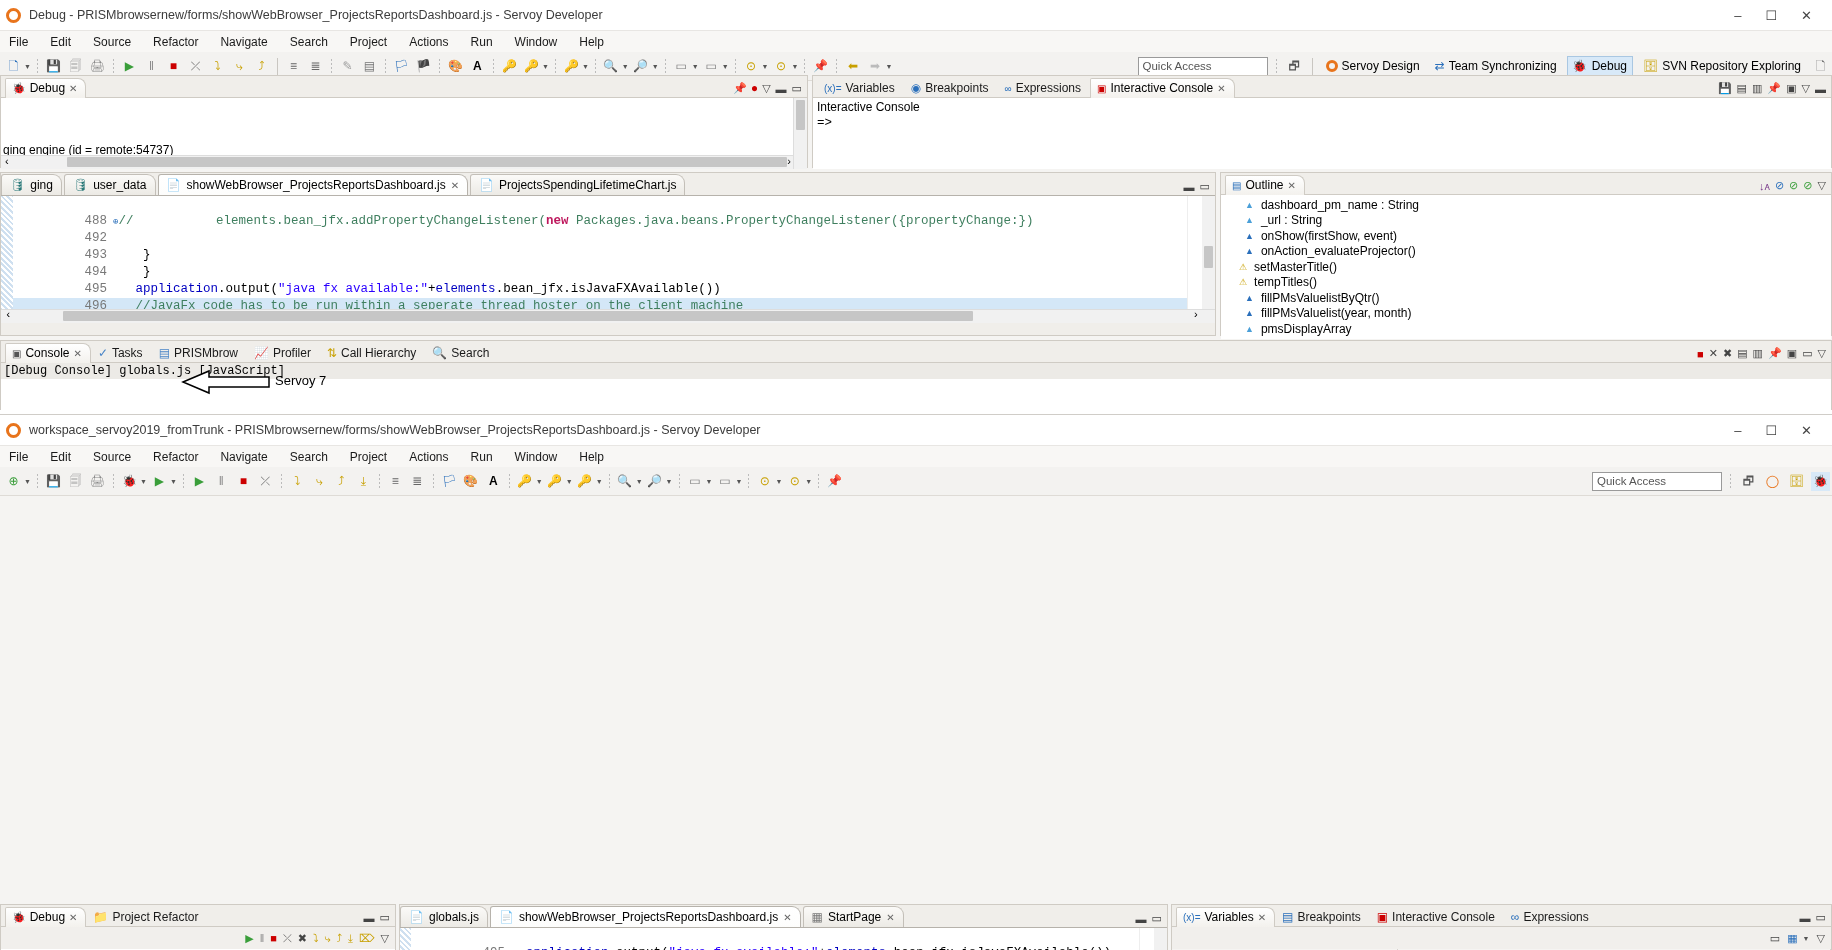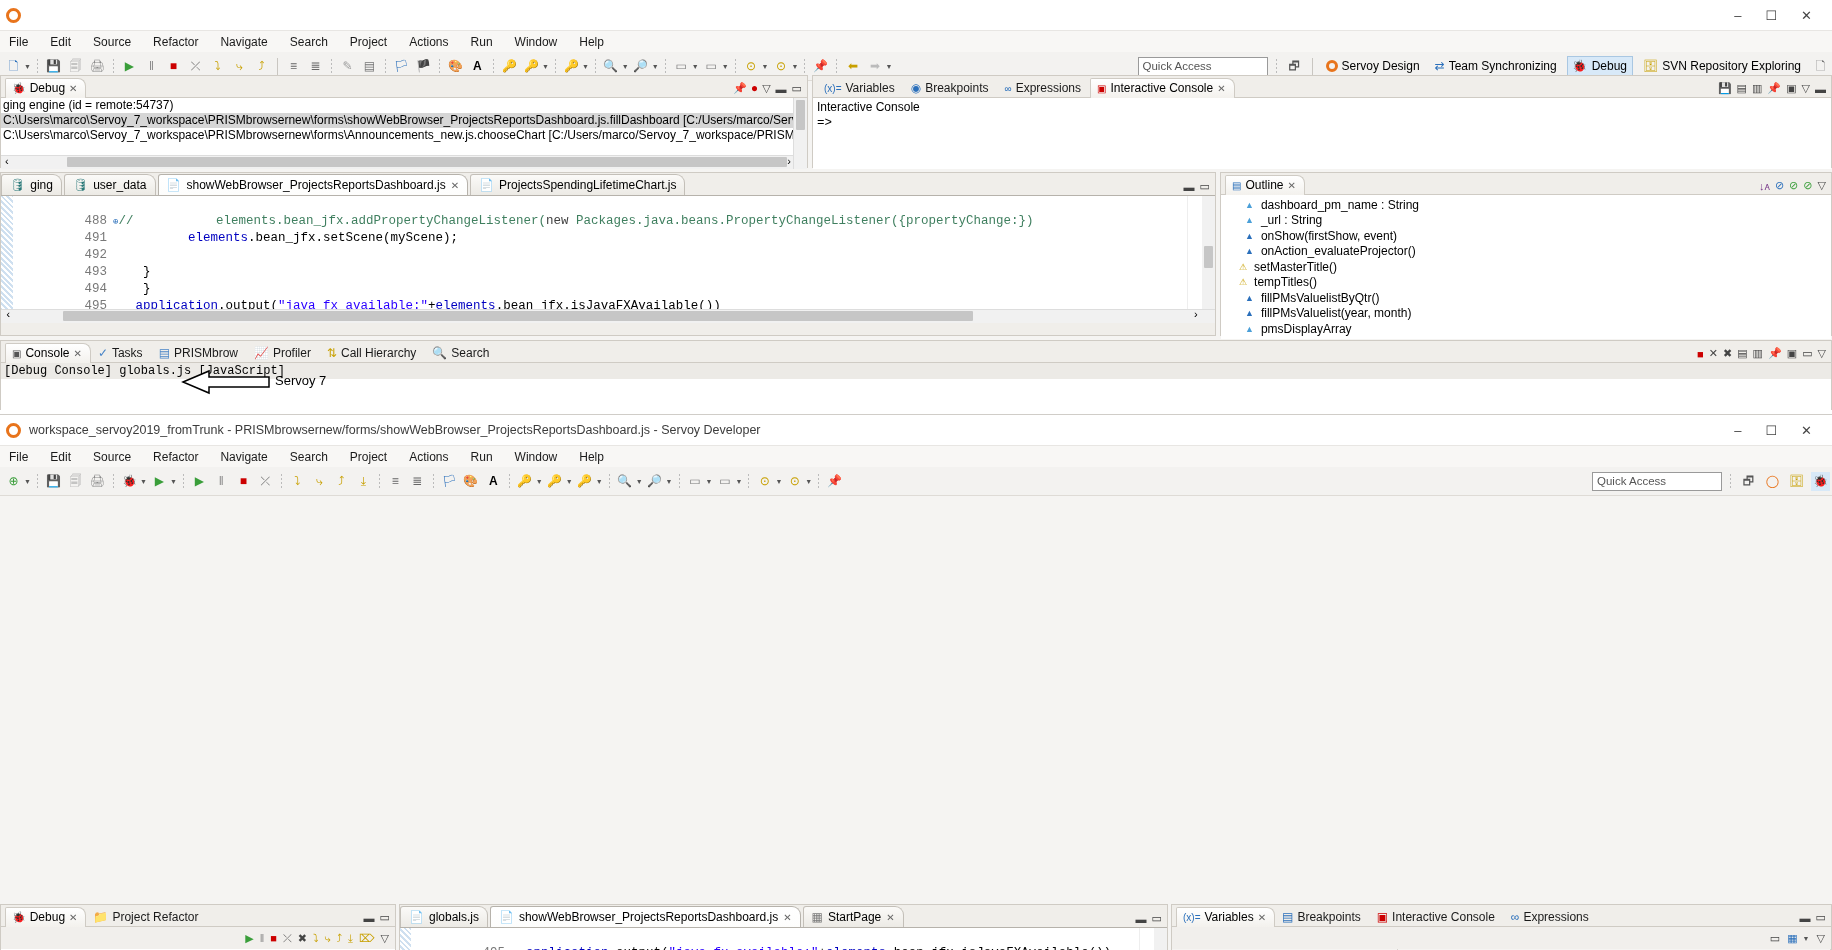--- a/index.html
+++ b/index.html
@@ -26,21 +26,21 @@
   .viewbar{height:21px;display:flex;align-items:flex-end;background:#f0eeea;border-bottom:1px solid #cfcbc4;padding-left:4px;}
   .viewtools{margin-left:auto;display:flex;align-items:center;gap:5px;padding:0 5px 2px 0;font-size:11px;color:#444;}
   .panel{border:1px solid #cfcbc4;background:#fff;position:absolute;box-sizing:border-box;}
   .mono{font-family:"Liberation Mono",monospace;font-size:12.5px;}
   .editortabs{height:22px;display:flex;align-items:flex-end;background:#f0eeea;border-bottom:1px solid #b6b2ab;}
   .etab{display:inline-flex;align-items:center;gap:5px;font-size:12px;padding:3px 8px;border:1px solid #c3bfb8;border-bottom:none;background:linear-gradient(#fbfaf8,#eceae5);margin-right:2px;border-radius:3px 9px 0 0;}
   .etab.sel{background:linear-gradient(#ffffff,#fdfdfc);border-color:#b6b2ab;}
   .codearea{position:relative;overflow:hidden;background:#fff;}
   .cl{height:17px;line-height:17px;white-space:pre;}
   .ln{display:inline-block;width:34px;text-align:right;color:#787878;padding-right:6px;}
-  .kw{color:#404040;font-weight:normal;}
+  .kw{color:#be185d;font-weight:bold;}
   .str{color:#2a00ff;}
   .cmt{color:#3f7f5f;}
   .fld{color:#0000c0;}
   .hl{background:#d4e7f7;}
   .scrollv{position:absolute;right:0;top:0;width:13px;background:#f1f1f1;border-left:1px solid #ddd;}
   .scrollh{position:absolute;left:0;bottom:0;height:13px;background:#f1f1f1;border-top:1px solid #ddd;}
   .thumb{position:absolute;background:#c6c6c6;border-radius:1px;}
   .arrowbox{position:absolute;}
   .console-hdr{font-family:"Liberation Mono",monospace;font-size:12px;background:#eceae6;padding:1px 3px;}
   .outline-row{display:flex;align-items:center;gap:7px;height:15.5px;font-size:12px;padding-left:24px;}
@@ -49,20 +49,21 @@
   .dbg-line{white-space:nowrap;font-size:12px;height:15px;line-height:15px;}
   .sel-row{background:#d6d6d6;}
 </style>
 </head>
 <body>
 
 <div class="win" style="top:0;height:410px;width:1832px;">
 
   <div class="titlebar">
     <span style="display:inline-block;width:15px;height:15px;border-radius:50%;border:3.5px solid #e8741c;box-sizing:border-box;"></span>
+    <span class="ttl">Debug - PRISMbrowsernew/forms/showWebBrowser_ProjectsReportsDashboard.js - Servoy Developer</span>
     <span class="winbtns">
       <span>–</span>
       <span>☐</span>
       <span>✕</span>
     </span>
   </div>
 
   <div class="menubar">
     <span>File</span>
     <span>Edit</span>
@@ -169,21 +170,21 @@
       </span>
       <span class="viewtools">
         <span>📌</span>
         <span style="color:#cc0000;">⏺</span>
         <span>▽</span>
         <span>▬</span>
         <span>▭</span>
       </span>
     </div>
     <div style="position:relative;height:71px;overflow:hidden;background:#fff;">
-      <div class="dbg-line" style="padding-left:2px;">ging engine (id = remote:54737)</div>
+      <div class="dbg-line" style="padding-left:2px;margin-top:45px;">ging engine (id = remote:54737)</div>
       <div class="dbg-line sel-row" style="padding-left:2px;">C:\Users\marco\Servoy_7_workspace\PRISMbrowsernew\forms\showWebBrowser_ProjectsReportsDashboard.js.fillDashboard [C:/Users/marco/Servoy_7_workspace/PRISMbrow</div>
       <div class="dbg-line" style="padding-left:2px;">C:\Users\marco\Servoy_7_workspace\PRISMbrowsernew\forms\Announcements_new.js.chooseChart [C:/Users/marco/Servoy_7_workspace/PRISMbrowsernew/forms/Announ</div>
       <div class="scrollh" style="width:100%;">
         <span style="position:absolute;left:4px;top:-1px;font-size:11px;">‹</span>
         <span style="position:absolute;right:16px;top:-1px;font-size:11px;">›</span>
         <span class="thumb" style="left:66px;top:1px;width:720px;height:10px;"></span>
       </div>
       <div class="scrollv" style="height:100%;">
         <span class="thumb" style="left:2px;top:2px;width:9px;height:30px;"></span>
       </div>
@@ -247,23 +248,20 @@
       <span class="viewtools">
         <span>▬</span>
         <span>▭</span>
       </span>
     </div>
     <div class="codearea mono" style="height:127px;">
       <div style="position:absolute;left:0;top:0;bottom:13px;width:12px;background:repeating-linear-gradient(45deg,#cfe0f0 0 2px,#fff 2px 4px);"></div>
 
       <div class="cl" style="padding-left:12px;">
         <span class="ln">488</span><span style="color:#2a6fbb;font-size:9px;">⊕</span><span class="cmt">//           elements.bean_jfx.addPropertyChangeListener(<span class="kw">new</span> Packages.java.beans.PropertyChangeListener({propertyChange:})</span>
-      </div>
-      <div class="cl" style="padding-left:12px;">
-        <span class="ln">491</span>  <span class="fld">        elements</span>.bean_jfx.setScene(myScene);
       </div>
       <div class="cl" style="padding-left:12px;">
         <span class="ln">492</span>
       </div>
       <div class="cl" style="padding-left:12px;">
         <span class="ln">493</span>    }
       </div>
       <div class="cl" style="padding-left:12px;">
         <span class="ln">494</span>    }
       </div>

